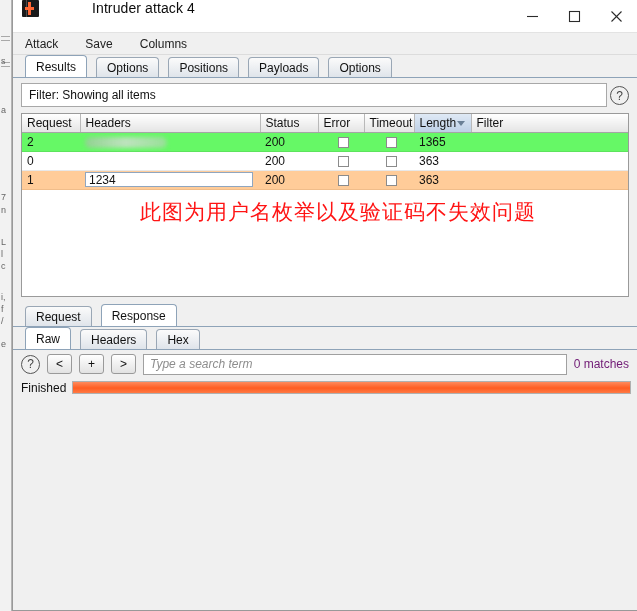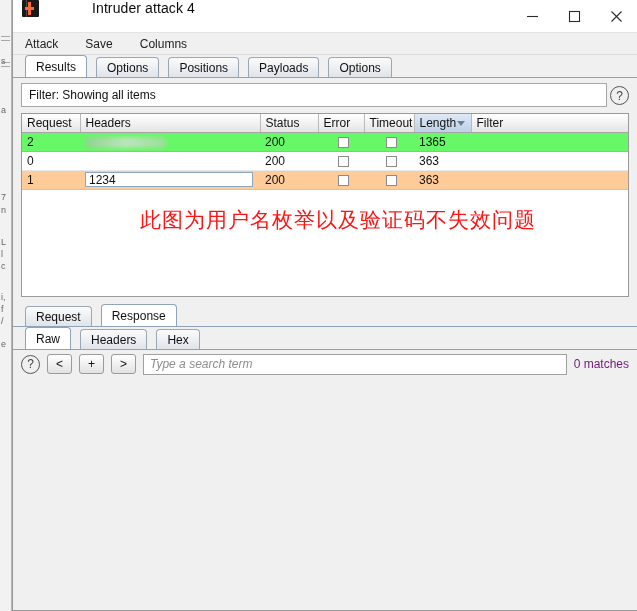--- a/index.html
+++ b/index.html
@@ -133,21 +133,21 @@
     filter:blur(2.2px); vertical-align:middle;
   }
   .payload-box {
     display:inline-block; width:168px; height:15px; background:#ffffff;
     border:1px solid #8fa6c0; font-size:12px; padding-left:3px; line-height:14px;
     color:#111;
   }
 
   
   .red-note {
-    position:absolute; left:140px; top:206px;
+    position:absolute; left:140px; top:198px;
     font-size:21px; color:#ff1414; letter-spacing:1px;
     font-family:"DejaVu Sans", sans-serif; white-space:nowrap;
   }
 
   
   .lower-tabs1 { margin-top:7px; }
   .lower-tabs2 { margin-top:0; }
 
   
   .resp-wrap {
@@ -355,16 +355,22 @@
       <div class="q-circle">?</div>
       <div class="sbtn">&lt;</div>
       <div class="sbtn">+</div>
       <div class="sbtn">&gt;</div>
       <div class="search-input">
         <span class="search-ph">Type a search term</span>
       </div>
       <div class="matches">0 matches</div>
     </div>
 
+    <div class="statusbar">
+      <div class="status-label">Finished</div>
+      <div class="progress-track">
+        <div class="progress-fill"></div>
+      </div>
+    </div>
   </div>
 
   <div class="red-note">此图为用户名枚举以及验证码不失效问题</div>
 </div>
 
 </body></html>

